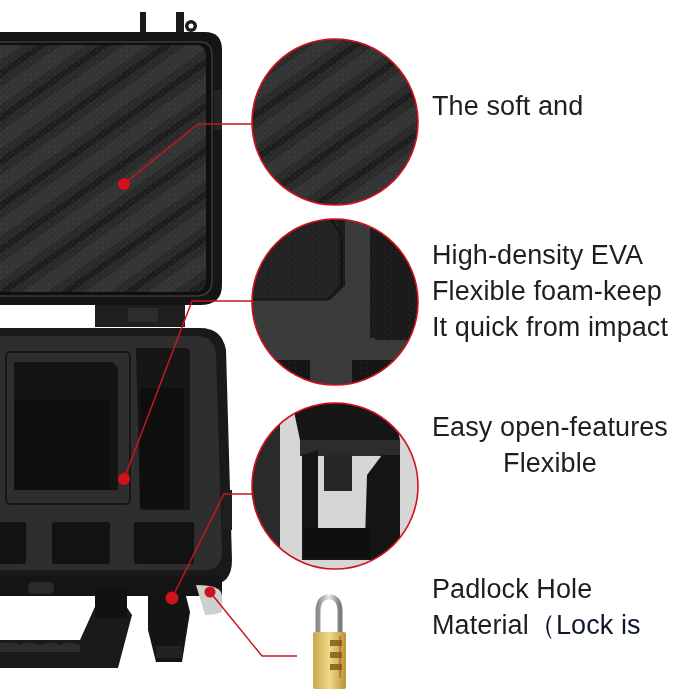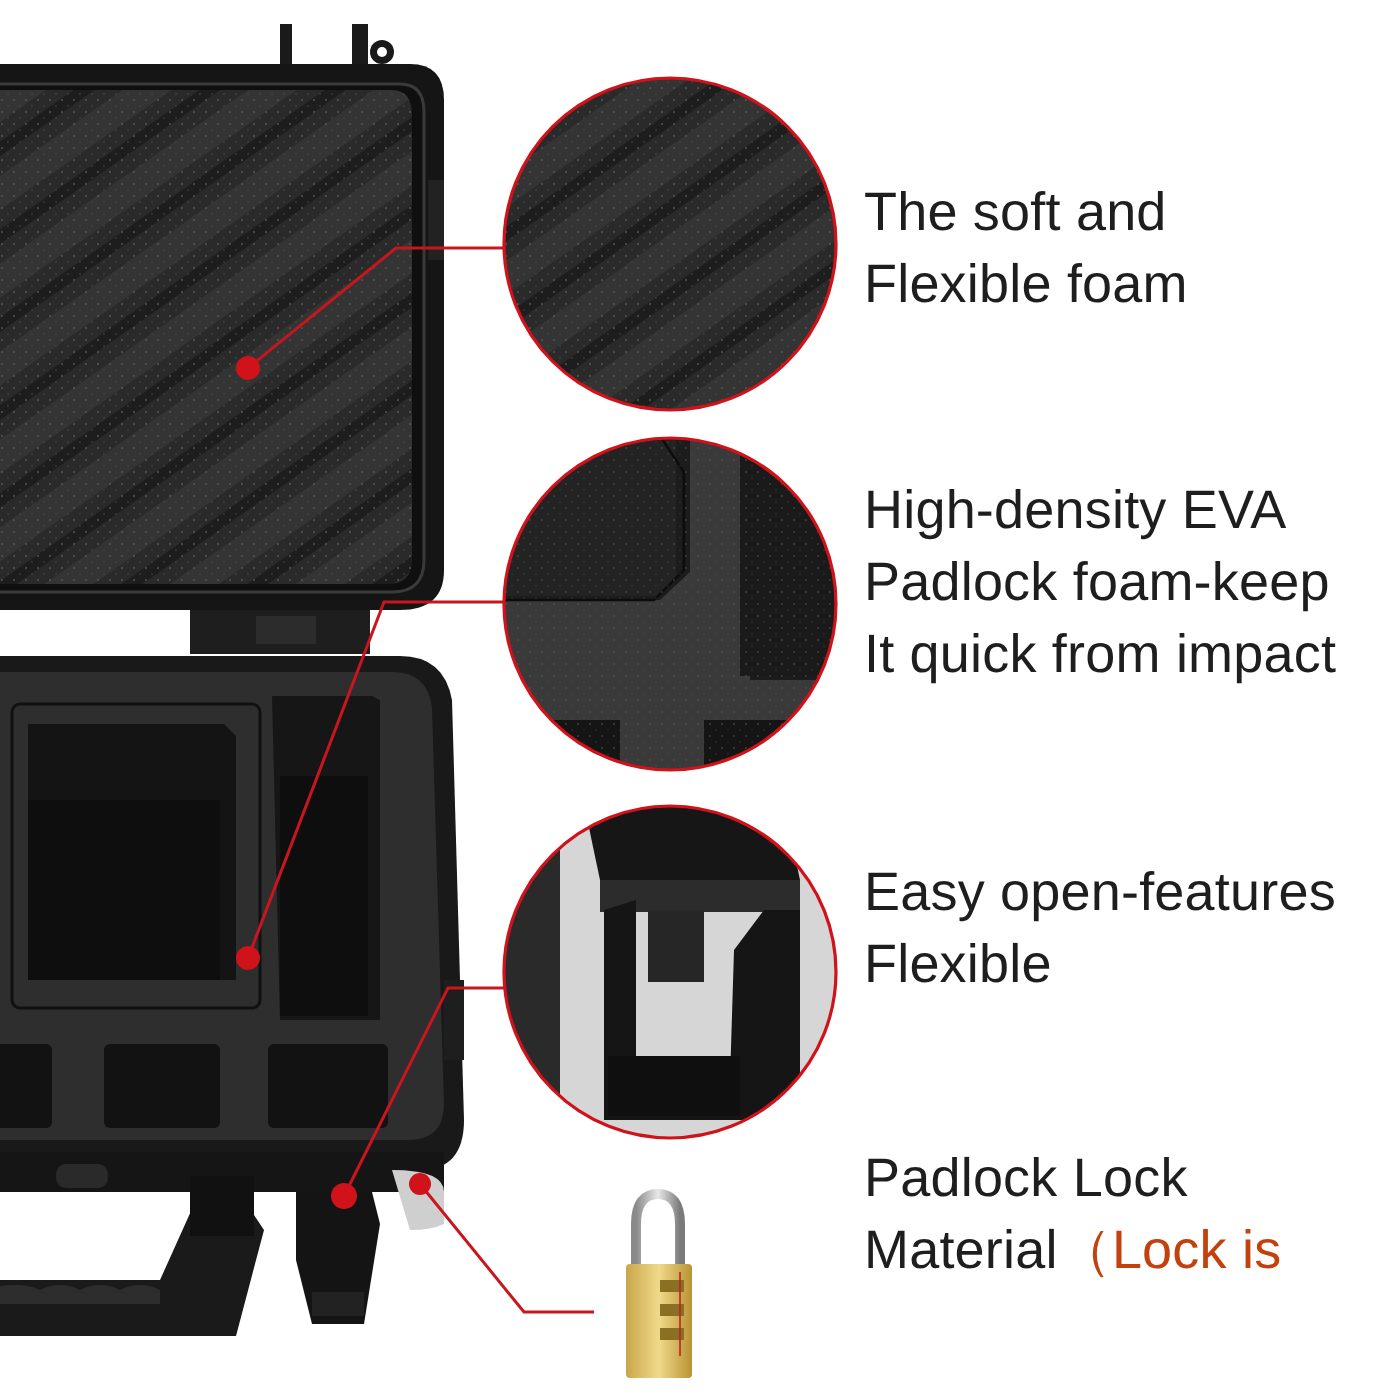--- a/index.html
+++ b/index.html
@@ -1,21 +1,21 @@
 <!DOCTYPE html>
 <html><head>
 <meta charset="utf-8">
 <style>
   html, body { margin:0; padding:0; background:#ffffff; }
   body { width:700px; height:700px; position:relative; overflow:hidden; font-family:"Liberation Sans", sans-serif; }
   .stage { position:absolute; left:0; top:0; width:700px; height:700px;padding-left:32px; }
   svg.art { position:absolute; left:0; top:0; }
   .caption { position:absolute; left:432px; color:#1e1e1e; font-size:27px; line-height:36px; letter-spacing:0.1px; white-space:nowrap; }
   .caption .line { display:block; }
-  .red { color:#c2410c; }
+  .red { color:#0f172a; }
 </style>
 </head>
 <body>
 
 <div class="stage">
 
   <svg class="art" width="700" height="700" viewBox="0 0 700 700">
     <defs>
       <pattern id="foamWave" width="36" height="36" patternUnits="userSpaceOnUse" patternTransform="rotate(-35)">
         <rect width="36" height="36" fill="#2a2a2a"></rect>
@@ -146,32 +146,31 @@
       <rect x="313" y="632" width="33" height="57" rx="2" fill="url(#brass)"></rect>
       <rect x="330" y="640" width="12" height="6" fill="#8b6f22"></rect>
       <rect x="330" y="652" width="12" height="6" fill="#8b6f22"></rect>
       <rect x="330" y="664" width="12" height="6" fill="#8b6f22"></rect>
       <line x1="340" y1="636" x2="340" y2="678" stroke="#b22" stroke-width="0.8"></line>
     </g>
   </svg>
 
   <div class="caption" style="top:88px;">
     <span class="line">The soft and</span>
-    <span class="line">Flexible foam</span>
   </div>
 
   <div class="caption" style="top:237px;">
     <span class="line">High-density EVA</span>
-    <span class="line">Padlock foam-keep</span>
+    <span class="line">Flexible foam-keep</span>
     <span class="line">It quick from impact</span>
   </div>
 
-  <div class="caption" style="top:428px;">
+  <div class="caption" style="top:409px;text-align:center;">
     <span class="line">Easy open-features</span>
     <span class="line">Flexible</span>
   </div>
 
   <div class="caption" style="top:571px;">
-    <span class="line">Padlock Lock</span>
+    <span class="line">Padlock Hole</span>
     <span class="line"><span>Material</span><span class="red">（Lock is</span></span>
   </div>
 
 </div>
 
 </body></html>

